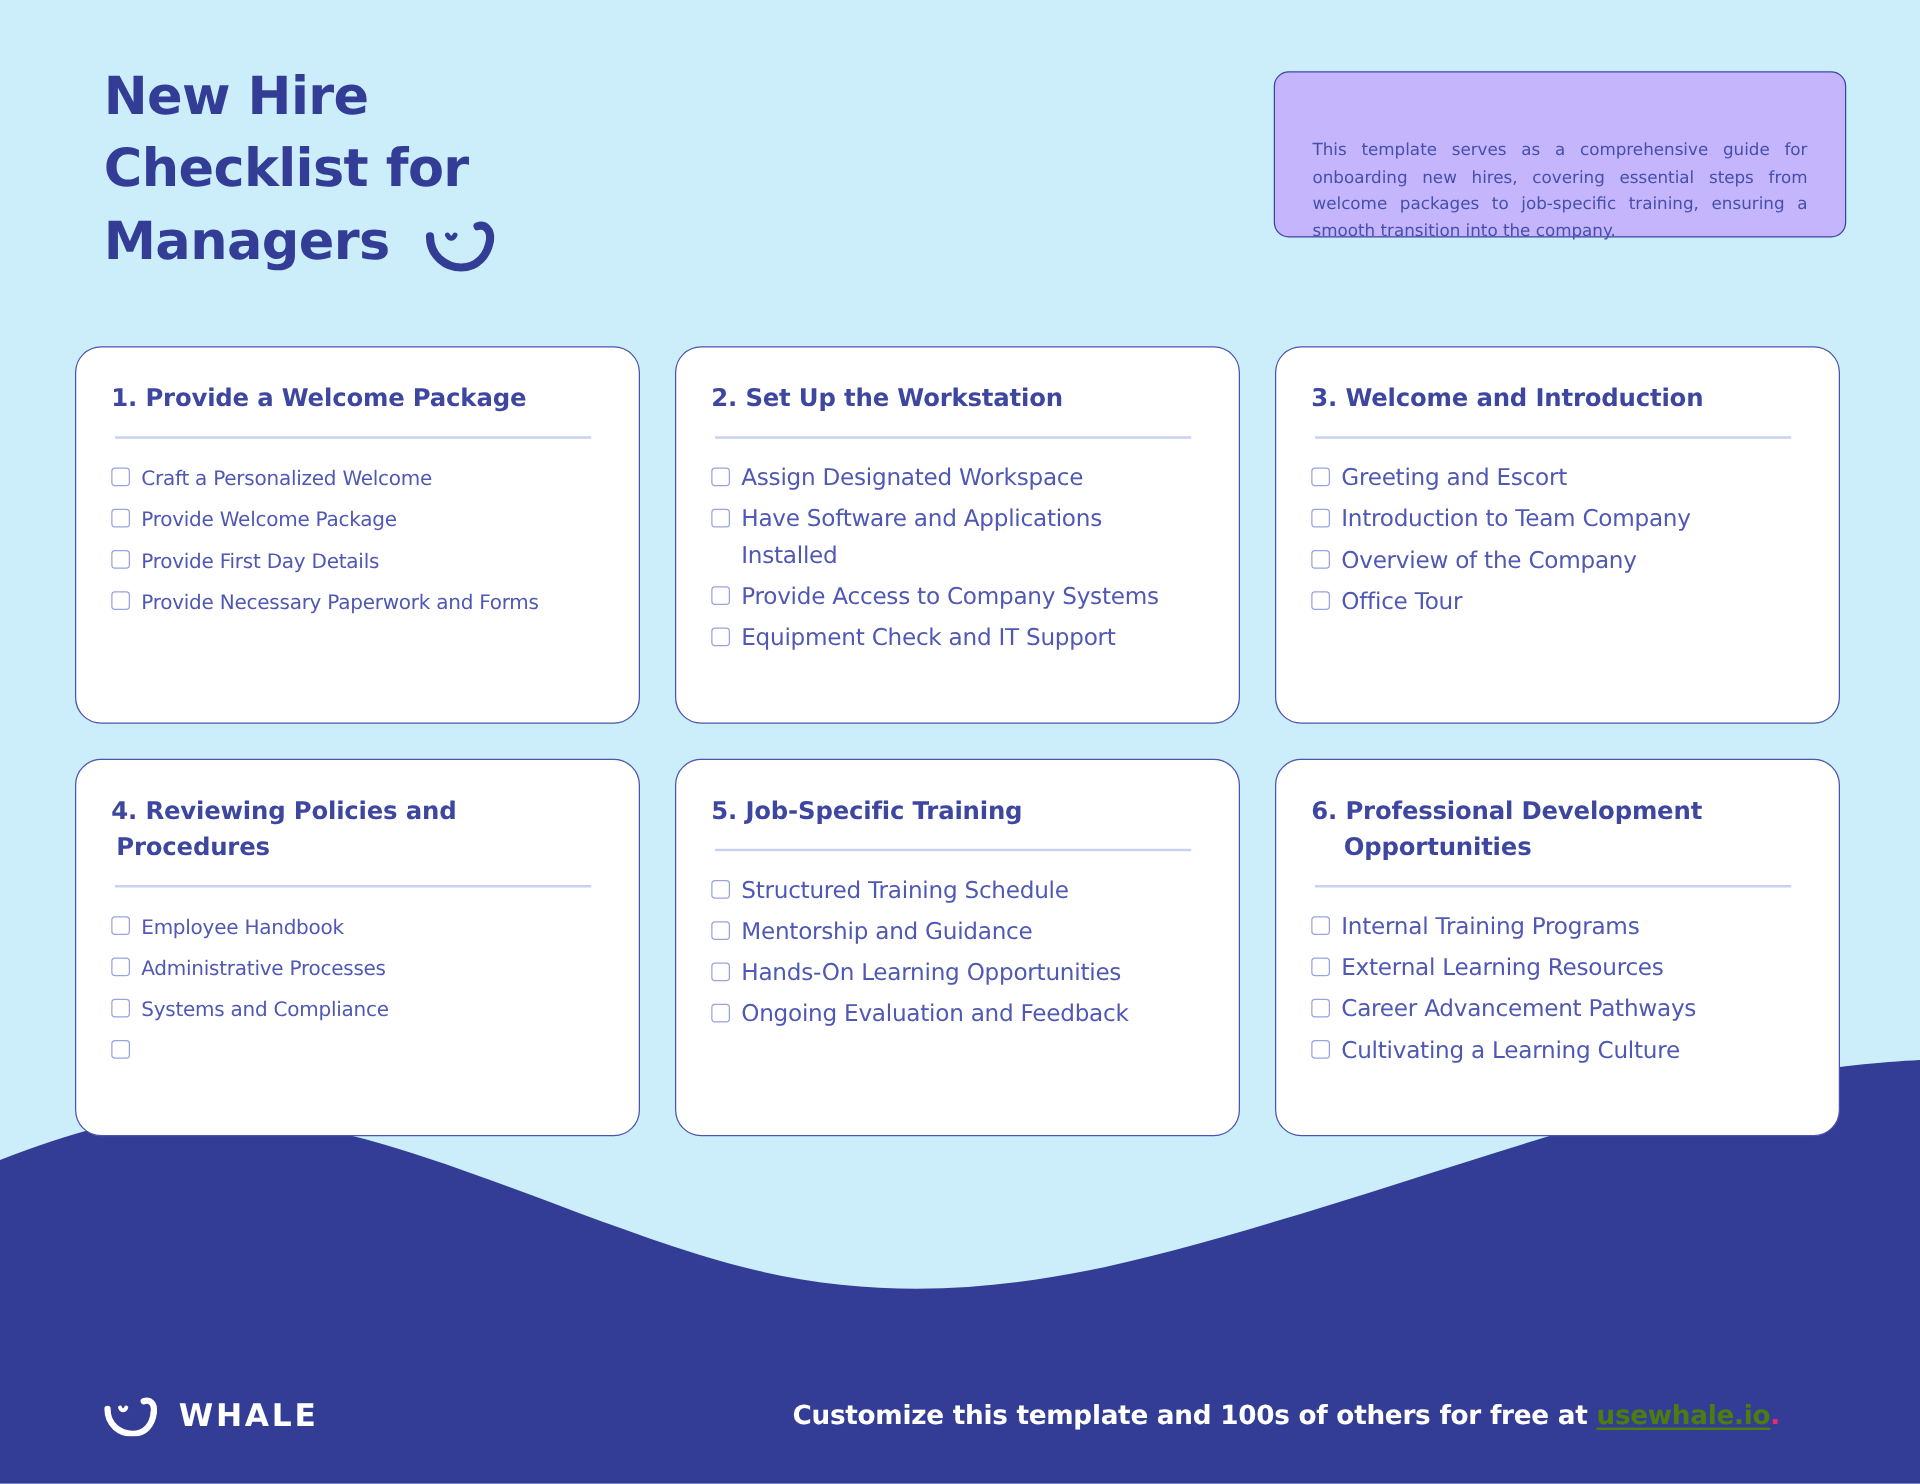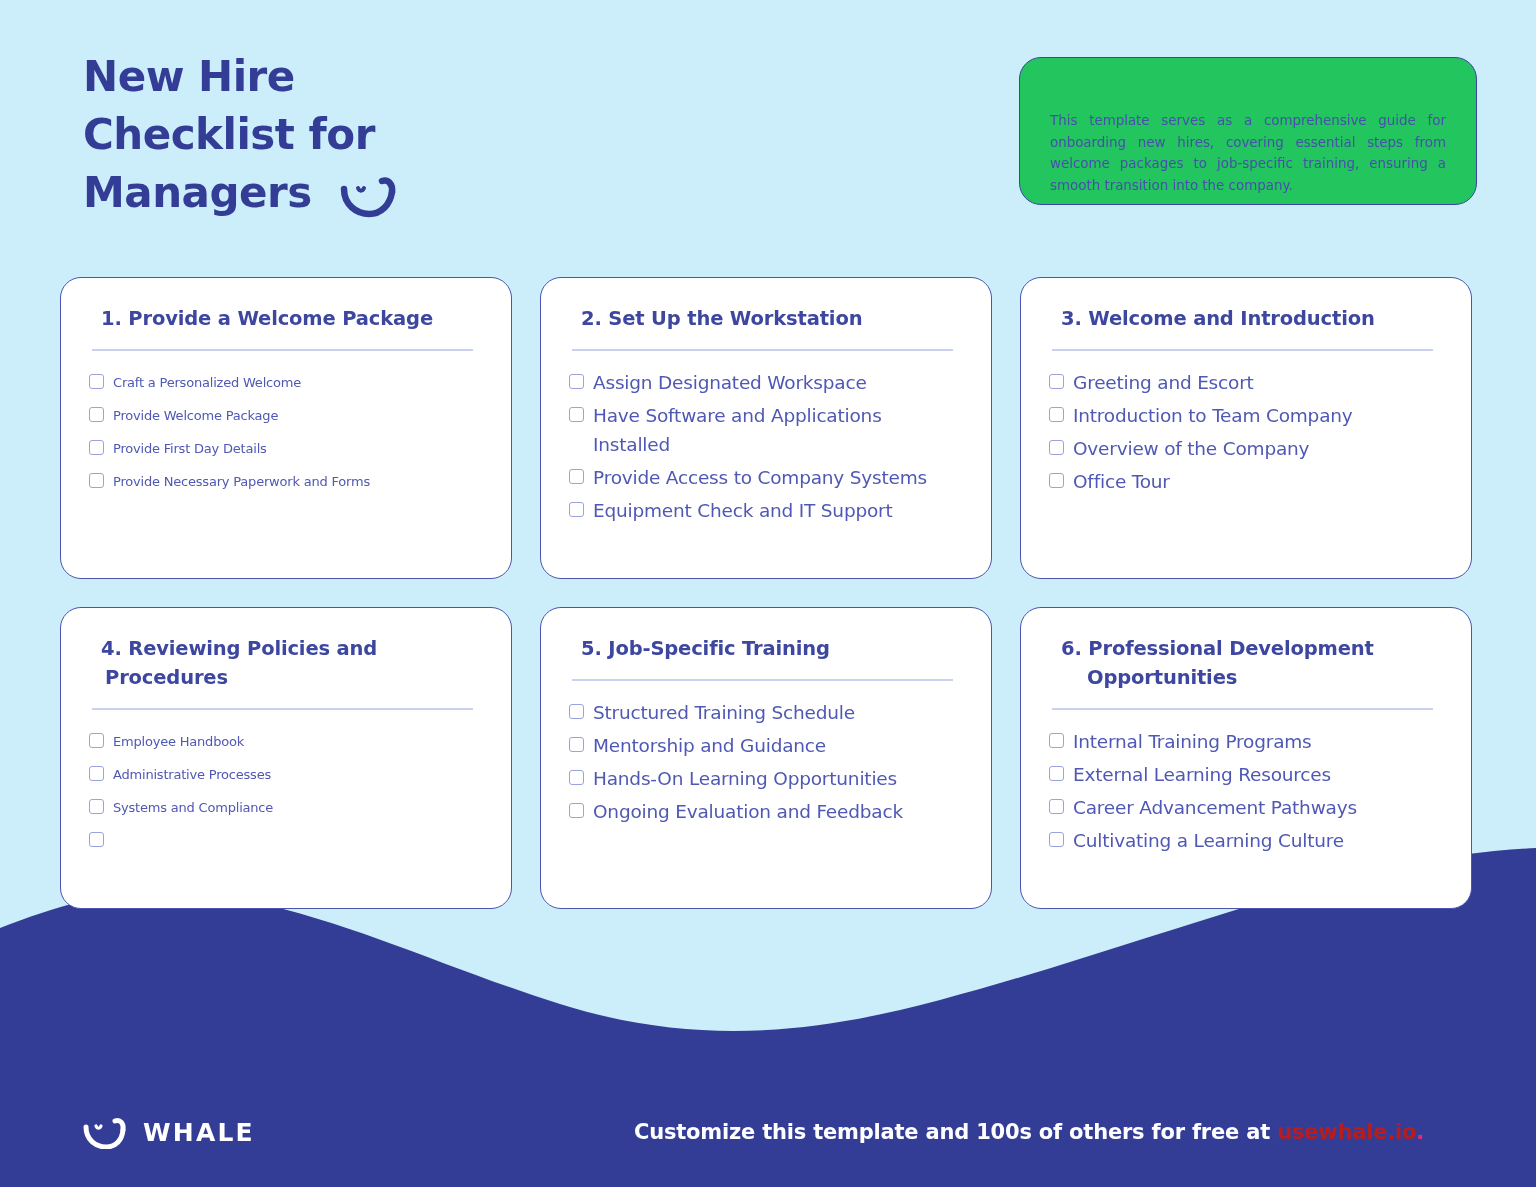--- a/index.html
+++ b/index.html
@@ -79,24 +79,24 @@
     position: relative;
     top: 2px;
   }
 
   
   .desc-box {
     position: absolute;
     left: 1019px;
     top: 57px;
     width: 458px;
-    height: 148px;
-    background: #22c55e;
+    height: 133px;
+    background: #c4b5fd;
     border: 1.6px solid #3b46a3;
-    border-radius: 22px;
+    border-radius: 12px;
     padding: 52px 30px 0 30px;
   }
 
   .desc-text {
     color: #4650ab;
     font-size: 13.4px;
     line-height: 21.5px;
     text-align: justify;
     font-family: "DejaVu Sans", sans-serif;
   }
@@ -125,21 +125,20 @@
 
   .card-title {
     color: #3e47a0;
     font-size: 19.5px;
     font-weight: bold;
     line-height: 29px;
     padding-left: 4px;
     text-indent: -4px;
     font-family: "DejaVu Sans", sans-serif;
     letter-spacing: -0.15px;
-    margin-left: 12px;
   }
 
   .card-title .wrap-indent {
     display: block;
     padding-left: 26px;
   }
 
   .card-divider {
     height: 0;
     border-top: 2px solid #c9d1ee;
@@ -171,21 +170,21 @@
   .check-label {
     color: #4f58b4;
     font-size: 18.5px;
     line-height: 29px;
     font-family: "DejaVu Sans", sans-serif;
     letter-spacing: -0.2px;
   }
 
   
   .card-1 .check-label,
-  .card-4 .check-label { font-size: 13px; }
+  .card-4 .check-label { font-size: 16px; }
 
   
   .footer {
     position: absolute;
     left: 0;
     bottom: 0;
     width: 1492px;
     height: 110px;
     z-index: 3;
     display: flex;
@@ -217,21 +216,22 @@
   .footer-cta {
     color: #ffffff;
     font-family: "DejaVu Sans", sans-serif;
     font-weight: bold;
     font-size: 21px;
     letter-spacing: -0.2px;
     white-space: nowrap;
   }
 
   .footer-link {
-    color: #b91c1c;
+    color: #4d7c0f;
+    text-decoration: underline;
     text-underline-offset: 3px;
     font-weight: bold;
   }
 
   .footer-dot { color: #f0256f; font-weight: bold; }
 </style>
 </head>
 <body>
 
 <svg class="wave-layer" viewBox="0 0 1536 1187" preserveAspectRatio="none">

